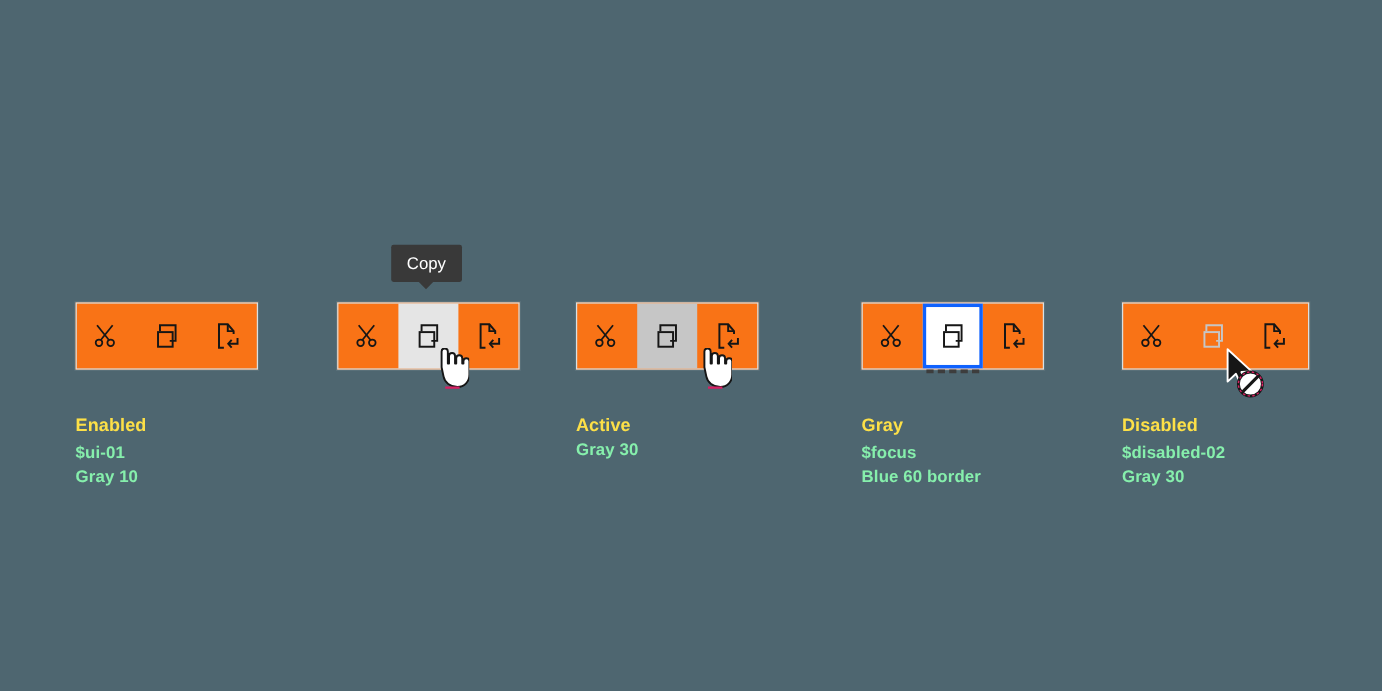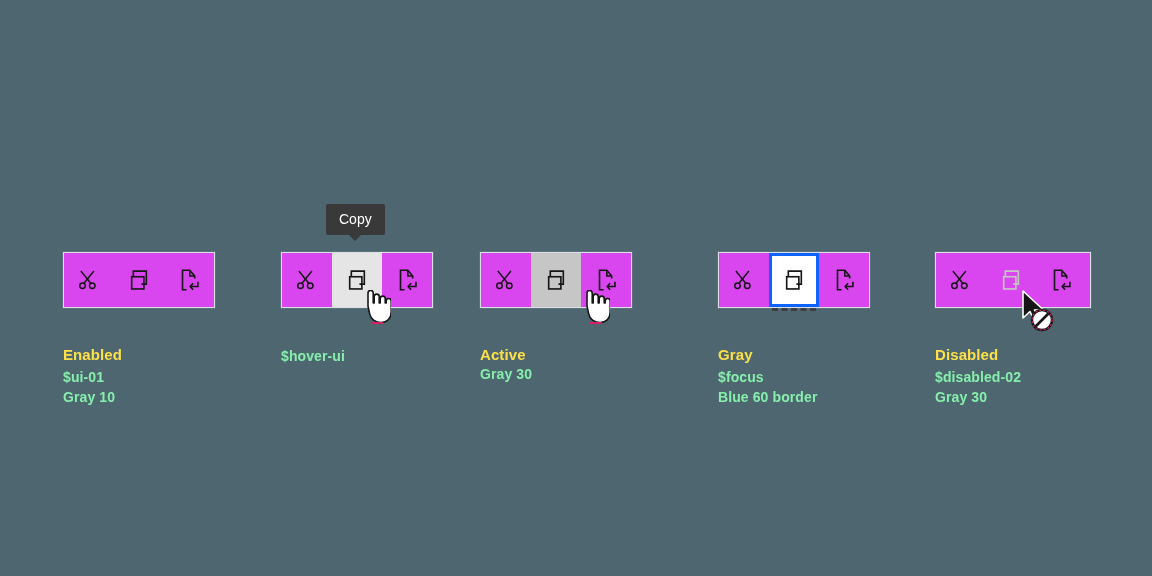--- a/index.html
+++ b/index.html
@@ -33,21 +33,21 @@
   .state-col.c1 { left: 281px; }
   .state-col.c2 { left: 480px; }
   .state-col.c3 { left: 718px; }
   .state-col.c4 { left: 935px; }
 
   
   .toolbar {
     position: relative;
     display: flex;
     align-items: stretch;
-    background: #d946ef;
+    background: #f97316;
     border: 1px solid #d9e0e3;
     box-shadow: 0 0 0 1px rgba(120,140,150,0.35);
     width: 152px;
     height: 56px;
     box-sizing: border-box;
   }
   .toolbar.wide { width: 156px; }
 
   .tb-btn {
     width: 50px;
@@ -222,21 +222,20 @@
             <polyline points="17,4 17,11 23,11" class="ink" stroke-width="2"></polyline>
             <polyline points="27,18 27,24 18,24" class="ink" stroke-width="2"></polyline>
             <polyline points="21,20 17.5,24 21,28" class="ink" stroke-width="2"></polyline>
           </svg>
         </span>
       </button>
 
     </div>
 
     <div class="caption">
-      <div class="cap-token">$hover-ui</div>
     </div>
   </div>
 
   <div class="state-col c2">
     <div class="toolbar">
 
       <button class="tb-btn">
         <span class="icon">
           <svg width="26" height="26" viewBox="0 0 32 32" fill="none">
             <circle cx="8" cy="23" r="3.4" class="ink" stroke-width="1.8"></circle>

